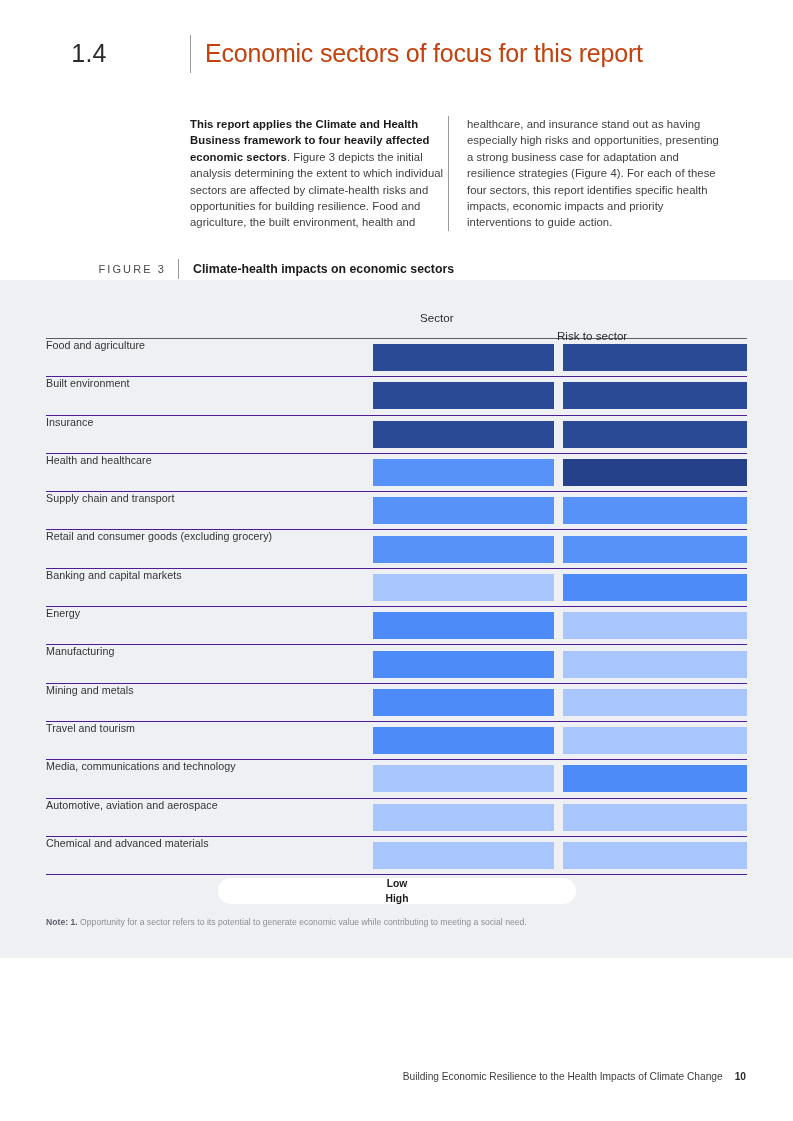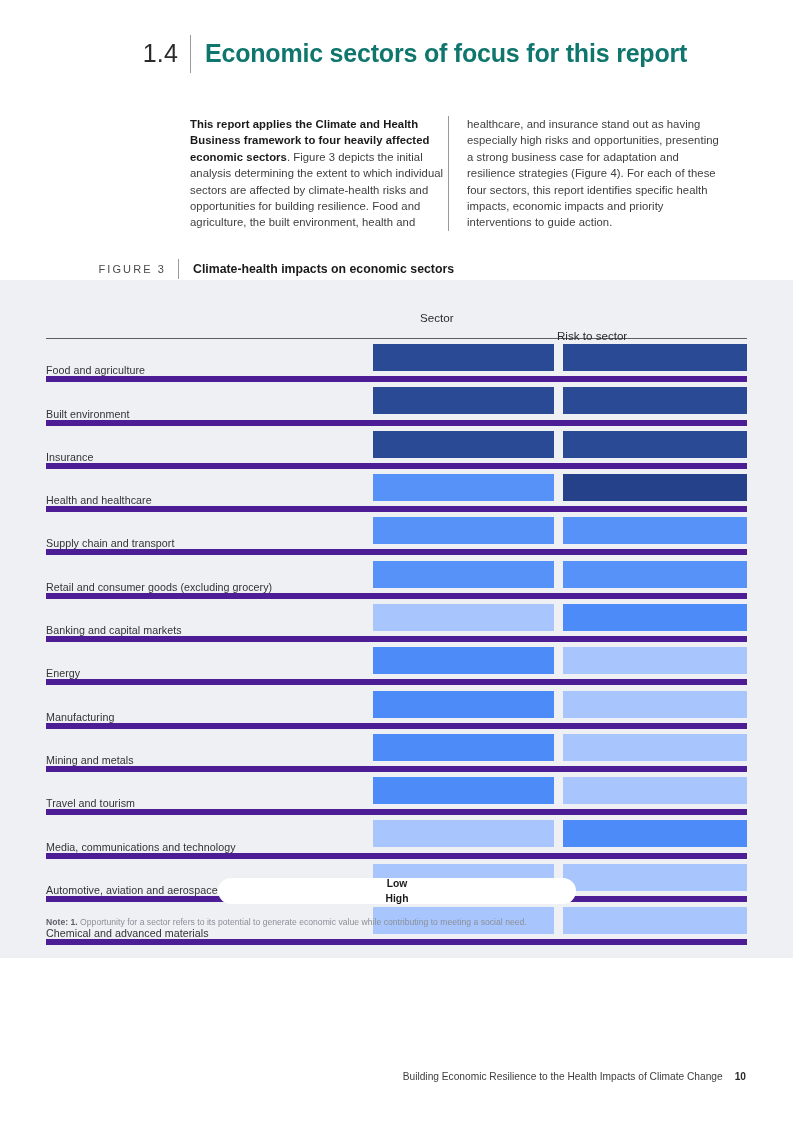--- a/index.html
+++ b/index.html
@@ -21,40 +21,40 @@
     position: absolute;
     left: 0;
     top: 34px;
     width: 793px;
     height: 44px;
     display: flex;
     align-items: flex-start;
   }
   .section-number {
     width: 190px;
-    text-align: right;
+    text-align: center;
     padding-right: 12px;
     box-sizing: border-box;
     font-size: 25px;
     color: #2b2b2b;
     letter-spacing: 0.2px;
     line-height: 38px;
     font-weight: 400;
   }
   .head-rule {
     width: 1px;
     height: 38px;
     background: #9a9a9a;
     margin-top: 1px;
   }
   .section-title {
     padding-left: 14px;
     font-size: 25px;
-    font-weight: 700;
-    color: #0f766e;
+    font-weight: 400;
+    color: #c2410c;
     line-height: 38px;
     letter-spacing: -0.2px;
   }
 
   
   .intro {
     position: absolute;
     left: 190px;
     top: 116px;
     width: 565px;
@@ -148,23 +148,23 @@
     font-weight: 400;
   }
   .chart-header .sup {
     font-size: 8px;
     vertical-align: super;
   }
 
   
   .chart-row {
     display: flex;
-    align-items: flex-end;
+    align-items: flex-start;
     height: 37.3px;
-    border-bottom: 6px solid #4c1d95;
+    border-bottom: 1px solid #4c1d95;
     position: relative;
   }
   .chart-row .label {
     width: 327px;
     font-size: 10.7px;
     color: #333333;
     letter-spacing: 0.05px;
   }
   .bar-cell {
     display: flex;

